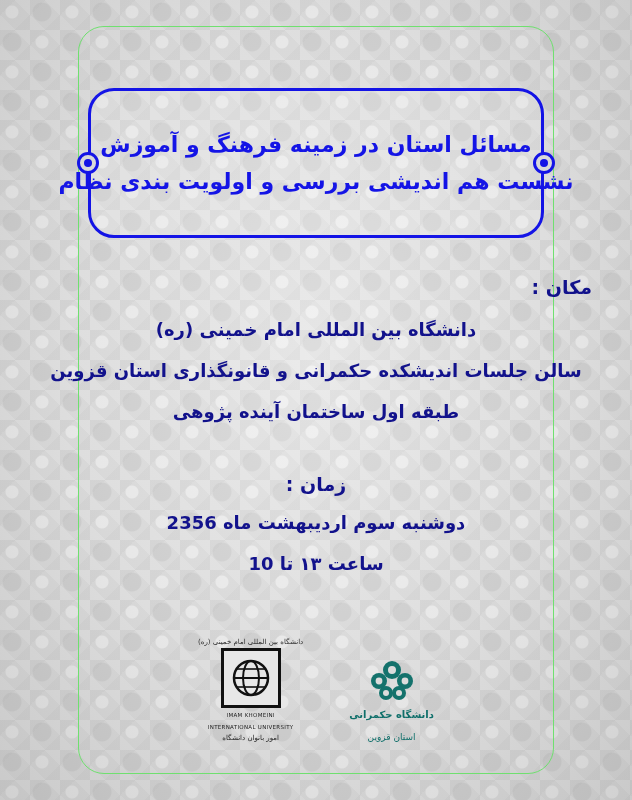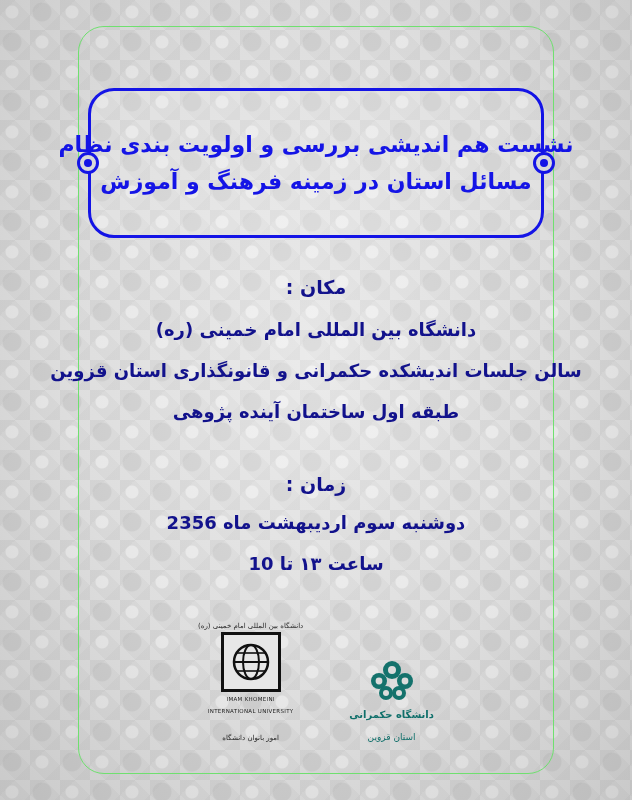--- a/index.html
+++ b/index.html
@@ -94,21 +94,21 @@
     color:#12128c;
     direction:rtl;
   }
   .label{
     font-size:19px;
     font-weight:bold;
     color:#12128c;
     margin:0 0 14px 0;
     text-align:center;
   }
-  .label.first{margin-bottom:18px;}
+  .label.first{margin-bottom:18px;text-align:right;}
   .info p{
     margin:0 0 14px 0;
     font-size:18px;
     font-weight:bold;
     color:#12128c;
     line-height:1.5;
   }
   .gap{height:34px;}
 
   
@@ -146,21 +146,21 @@
   .logo-ikiu .en{
     font-size:5.5px;
     color:#222;
     line-height:1.35;
     margin-top:4px;
     letter-spacing:.3px;
   }
   .logo-ikiu .fa{
     font-size:7px;
     color:#222;
-    margin-top:19px;
+    margin-top:3px;
   }
   
   .logo-think .mark{
     width:56px;height:52px;
     margin:0 auto 4px auto;
     display:flex;align-items:center;justify-content:center;
   }
   .logo-think .fa1{
     font-size:10px;font-weight:bold;color:#0f6f6a;white-space:nowrap;
   }
@@ -172,22 +172,22 @@
 <body>
 
 <div class="poster">
 
   <div class="pattern"></div>
   <div class="vignette"></div>
 
   <div class="frame"></div>
 
   <div class="title-plaque">
+    <div class="line">مسائل استان  در زمینه فرهنگ و آموزش</div>
     <div class="line">نشست هم اندیشی بررسی و اولویت بندی نظام</div>
-    <div class="line">مسائل استان  در زمینه فرهنگ و آموزش</div>
   </div>
   <div class="plaque-dot right"></div>
   <div class="plaque-dot left"></div>
 
   <div class="info">
     <div class="label first">مکان :</div>
     <p>دانشگاه بین المللی امام خمینی (ره)</p>
     <p>سالن جلسات اندیشکده حکمرانی و قانونگذاری استان قزوین</p>
     <p>طبقه اول ساختمان آینده پژوهی</p>
 

